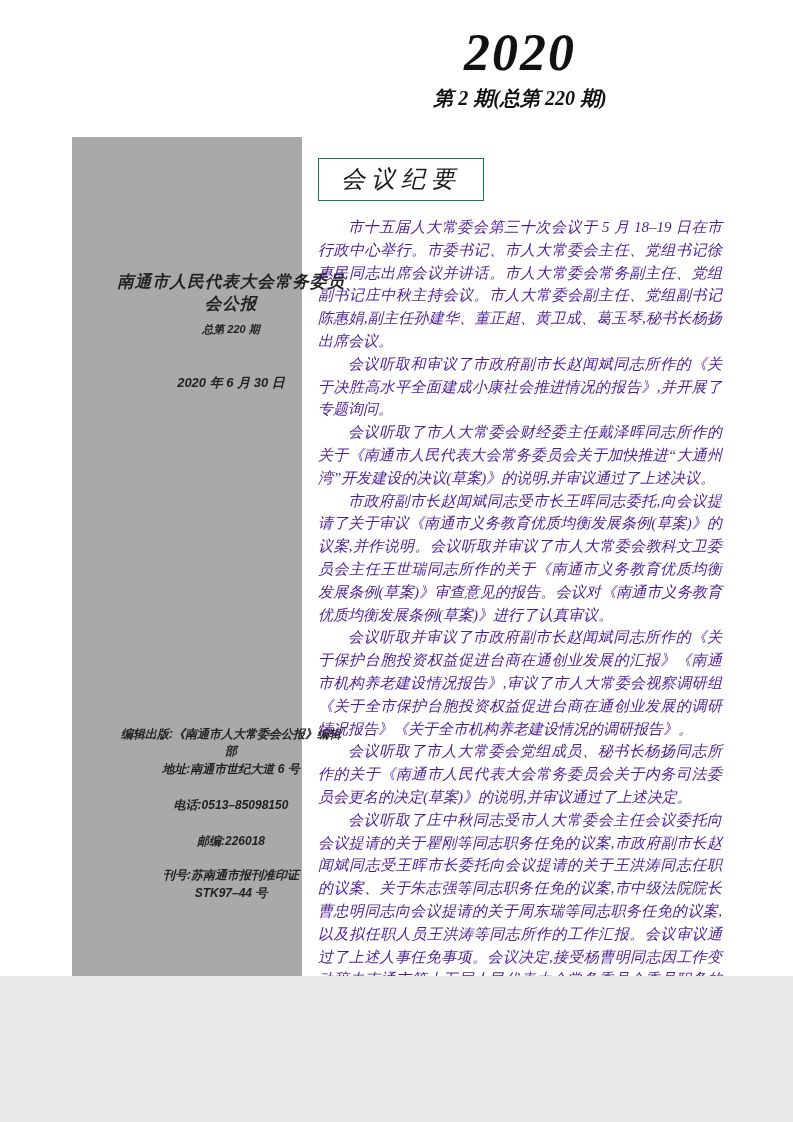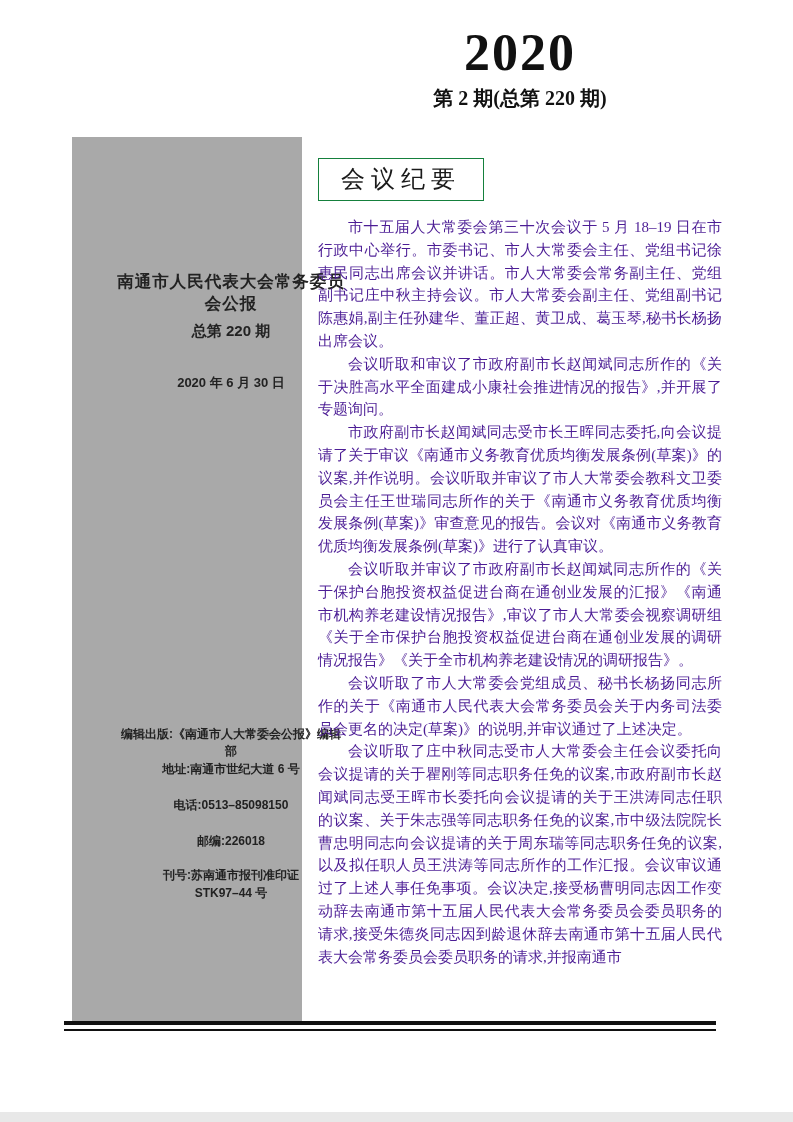--- a/index.html
+++ b/index.html
@@ -1,23 +1,24 @@
 <!DOCTYPE html>
 <html><head>
 <meta charset="utf-8">
 <style>
   html, body { margin: 0; padding: 0; background: #e8e8e8; }
   .page {
     position: relative;
-    width: 793px; height: 1112px;
+    width: 793px; height: 976px;
     margin: 0 auto;
     background: #ffffff;
     overflow: hidden;
     font-family: "Liberation Serif", serif;
     color: #151515;
+    font-style: italic;
   }
 
   
   .masthead {
     position: absolute; left: 318px; top: 28px; width: 404px;
     text-align: center;
   }
   .masthead-year {
     font-family: "Liberation Serif", serif;
     font-weight: bold; font-size: 52px; line-height: 50px;
@@ -35,21 +36,21 @@
     width: 230px; height: 886px;
     background: #a9a9a9;
   }
   .sidebar .line {
     position: absolute; left: 0; width: 100%;
     text-align: center;
     font-family: "Liberation Sans", sans-serif;
     font-weight: bold; color: #222; padding-left: 44px;
   }
   .sb-title    { top: 134px; font-size: 16.5px; letter-spacing: 1px; }
-  .sb-issue    { top: 185px; font-size: 15px; }
+  .sb-issue    { top: 185px; font-size: 11px; }
   .sb-date     { top: 221px; font-size: 13px; margin-top: 16px; }
   .sb-pub      { top: 589px; font-size: 12px; }
   .sb-addr     { top: 624px; font-size: 12px; }
   .sb-phone    { top: 660px; font-size: 12px; }
   .sb-post     { top: 696px; font-size: 12px; }
   .sb-lic1     { top: 730px; font-size: 12px; }
   .sb-lic2     { top: 748px; font-size: 12px; }
 
   
   .main {
@@ -110,20 +111,21 @@
     <div class="line sb-lic2">STK97–44 号</div>
   </div>
 
   <div class="main">
     <div class="section-title-box">
       <span>会议纪要</span>
     </div>
     <div class="article-body">
       <p>市十五届人大常委会第三十次会议于 5 月 18–19 日在市行政中心举行。市委书记、市人大常委会主任、党组书记徐惠民同志出席会议并讲话。市人大常委会常务副主任、党组副书记庄中秋主持会议。市人大常委会副主任、党组副书记陈惠娟,副主任孙建华、董正超、黄卫成、葛玉琴,秘书长杨扬出席会议。</p>
       <p>会议听取和审议了市政府副市长赵闻斌同志所作的《关于决胜高水平全面建成小康社会推进情况的报告》,并开展了专题询问。</p>
+      <p>会议听取了市人大常委会财经委主任戴泽晖同志所作的关于《南通市人民代表大会常务委员会关于加快推进“大通州湾”开发建设的决议(草案)》的说明,并审议通过了上述决议。</p>
       <p>市政府副市长赵闻斌同志受市长王晖同志委托,向会议提请了关于审议《南通市义务教育优质均衡发展条例(草案)》的议案,并作说明。会议听取并审议了市人大常委会教科文卫委员会主任王世瑞同志所作的关于《南通市义务教育优质均衡发展条例(草案)》审查意见的报告。会议对《南通市义务教育优质均衡发展条例(草案)》进行了认真审议。</p>
       <p>会议听取并审议了市政府副市长赵闻斌同志所作的《关于保护台胞投资权益促进台商在通创业发展的汇报》《南通市机构养老建设情况报告》,审议了市人大常委会视察调研组《关于全市保护台胞投资权益促进台商在通创业发展的调研情况报告》《关于全市机构养老建设情况的调研报告》。</p>
       <p>会议听取了市人大常委会党组成员、秘书长杨扬同志所作的关于《南通市人民代表大会常务委员会关于内务司法委员会更名的决定(草案)》的说明,并审议通过了上述决定。</p>
       <p>会议听取了庄中秋同志受市人大常委会主任会议委托向会议提请的关于瞿刚等同志职务任免的议案,市政府副市长赵闻斌同志受王晖市长委托向会议提请的关于王洪涛同志任职的议案、关于朱志强等同志职务任免的议案,市中级法院院长曹忠明同志向会议提请的关于周东瑞等同志职务任免的议案,以及拟任职人员王洪涛等同志所作的工作汇报。会议审议通过了上述人事任免事项。会议决定,接受杨曹明同志因工作变动辞去南通市第十五届人民代表大会常务委员会委员职务的请求,接受朱德炎同志因到龄退休辞去南通市第十五届人民代表大会常务委员会委员职务的请求,并报南通市</p>
     </div>
   </div>
 
   <div class="rule-thick"></div>
   <div class="rule-thin"></div>
 

